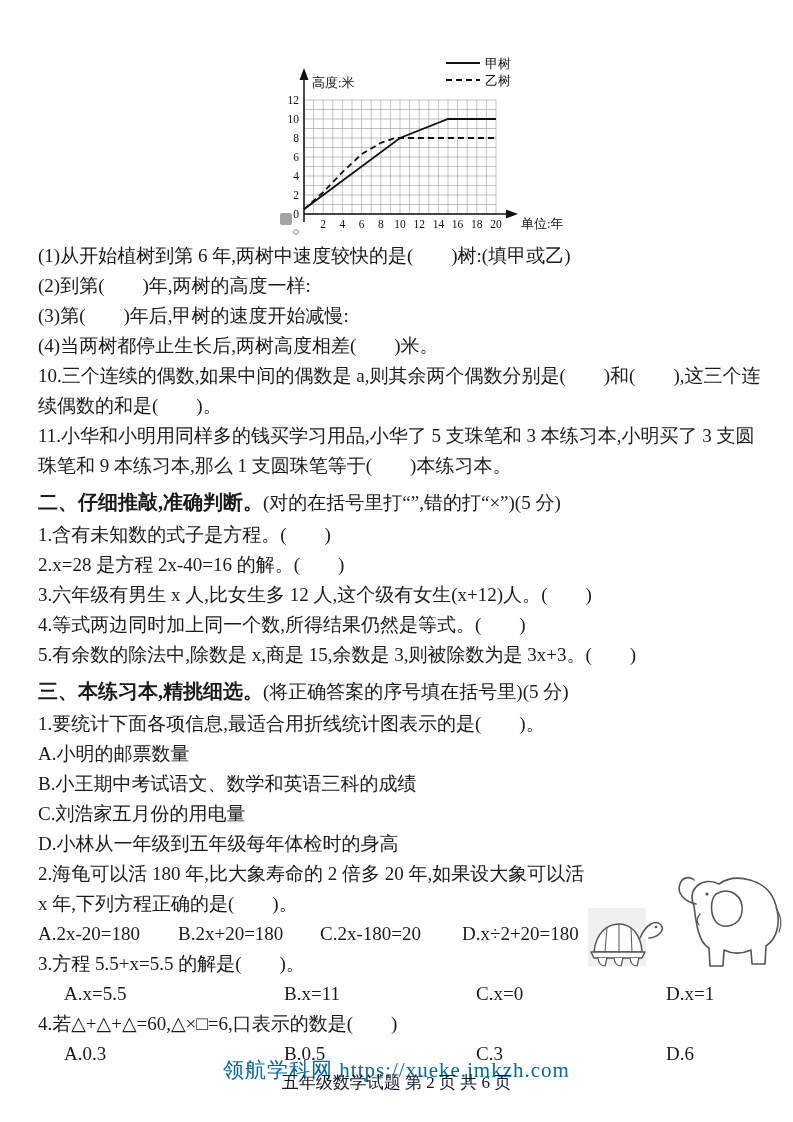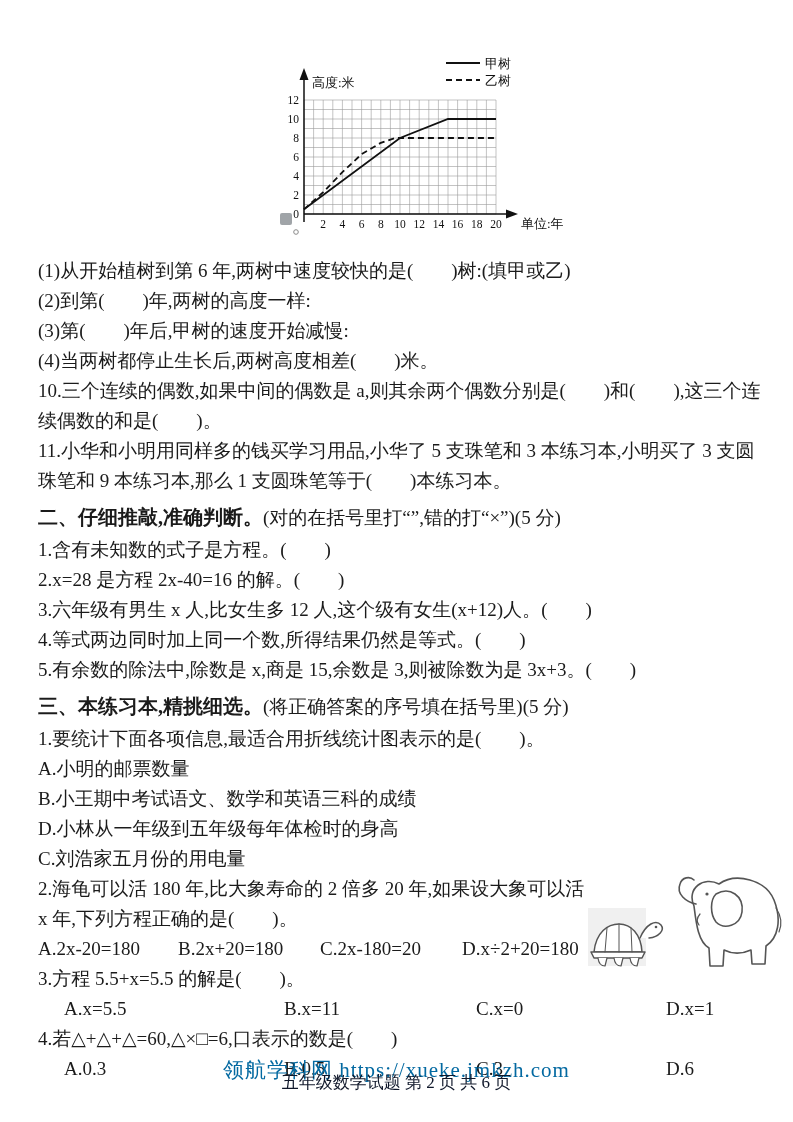--- a/index.html
+++ b/index.html
@@ -1,21 +1,21 @@
 <!DOCTYPE html>
 <html><head>
 <meta charset="utf-8">
 <style>
   html,body{margin:0;padding:0;}
   body{
     width:793px;height:1122px;background:#ffffff;position:relative;overflow:hidden;
     font-family:"Liberation Serif","DejaVu Serif",serif;color:#1b1b1b;
   }
   .chart-wrap{position:absolute;left:278px;top:50px;width:300px;height:194px;}
-  .content{position:absolute;left:38px;top:256px;width:724px;font-size:19px;}
+  .content{position:absolute;left:38px;top:241px;width:724px;font-size:19px;}
   p{margin:0;}
   .line{line-height:30px;white-space:nowrap;}
   .para{line-height:30px;}
   .sec-header{line-height:34px;margin-top:4px;}
   .sec-header b{font-weight:bold;font-size:20px;}
   .judge-row{display:flex;line-height:30px;width:714px;}
   .opt-row{display:grid;line-height:30px;}
   .cols4{grid-template-columns:220px 192px 190px auto;padding-left:26px;}
   .q2opts{grid-template-columns:140px 142px 142px auto;}
   .illustration{position:absolute;left:586px;top:872px;width:202px;height:114px;}
@@ -129,22 +129,22 @@
     <div class="judge-row">
       <span>5.有余数的除法中,除数是 x,商是 15,余数是 3,则被除数为是 3x+3。</span>
       <span>(　　)</span>
     </div>
 
     <p class="sec-header"><b>三、本练习本,精挑细选。</b><span>(将正确答案的序号填在括号里)(5 分)</span></p>
 
     <p class="line">1.要统计下面各项信息,最适合用折线统计图表示的是(　　)。</p>
     <p class="line">A.小明的邮票数量</p>
     <p class="line">B.小王期中考试语文、数学和英语三科的成绩</p>
+    <p class="line">C.刘浩家五月份的用电量</p>
     <p class="line">D.小林从一年级到五年级每年体检时的身高</p>
-    <p class="line">C.刘浩家五月份的用电量</p>
 
     <p class="para" style="width:560px;">2.海龟可以活 180 年,比大象寿命的 2 倍多 20 年,如果设大象可以活 x 年,下列方程正确的是(　　)。</p>
     <div class="opt-row q2opts">
       <span>A.2x-20=180</span>
       <span>B.2x+20=180</span>
       <span>C.2x-180=20</span>
       <span>D.x÷2+20=180</span>
     </div>
 
     <p class="line">3.方程 5.5+x=5.5 的解是(　　)。</p>

